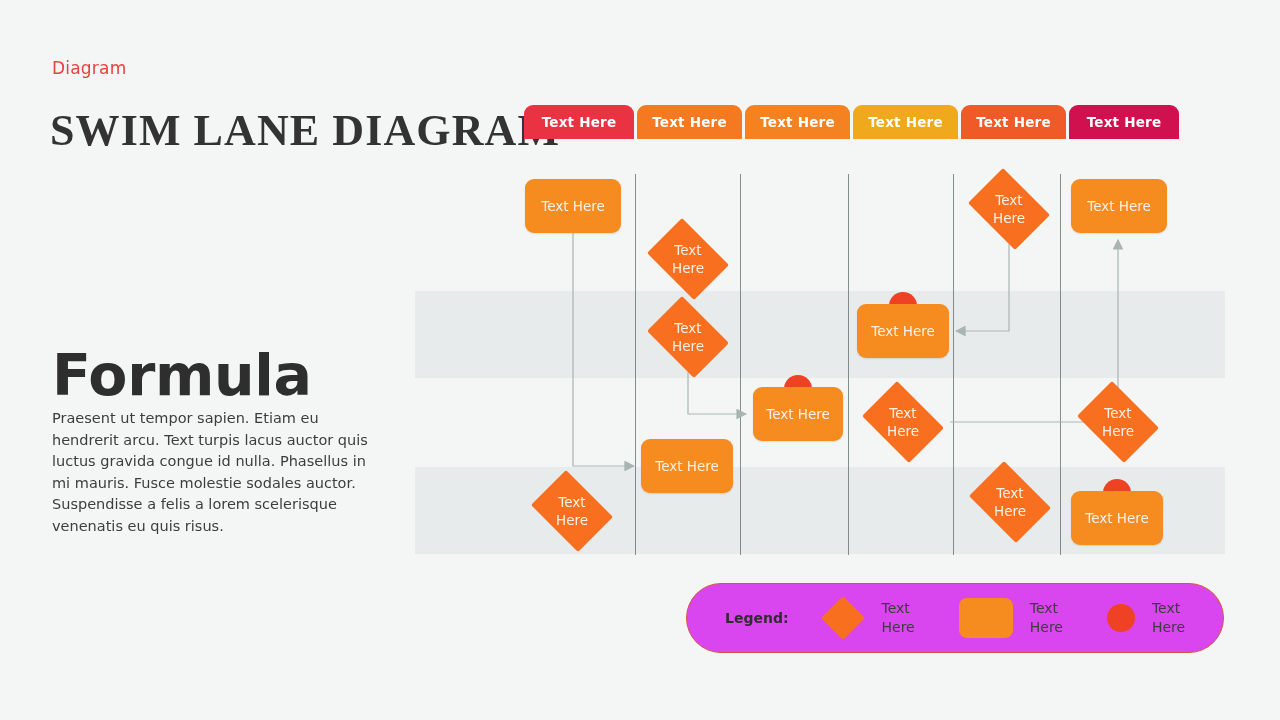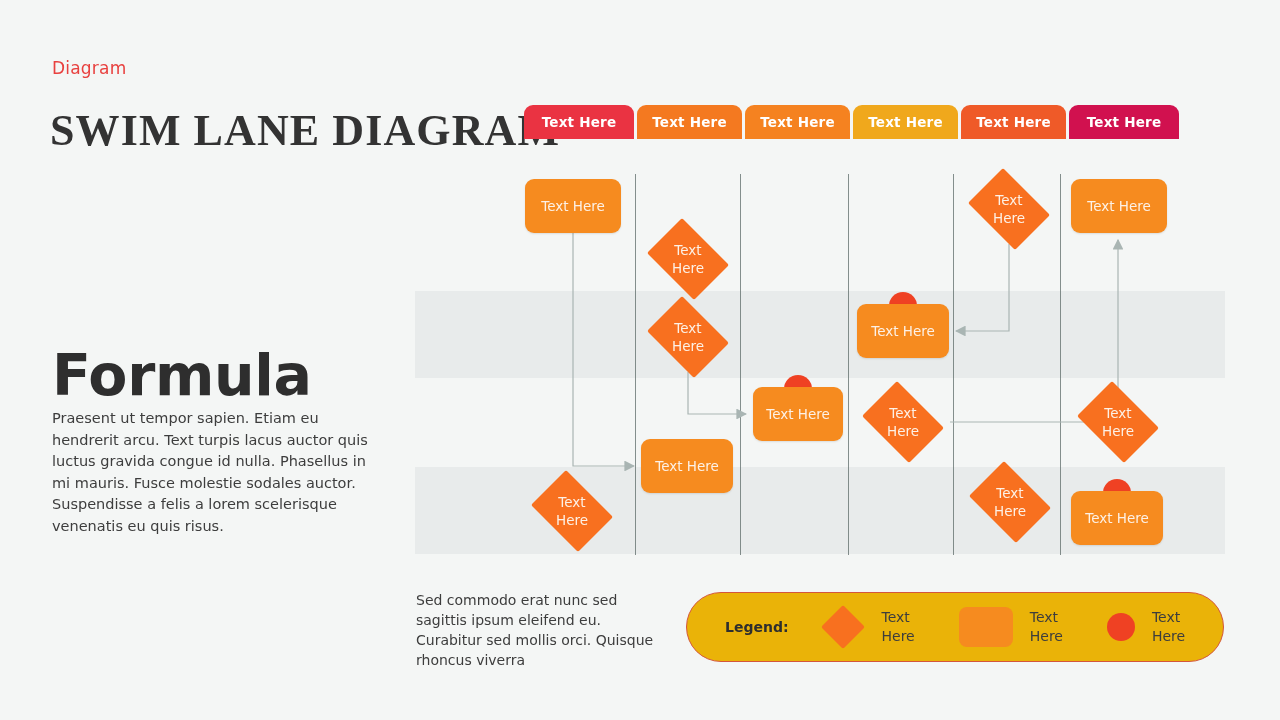--- a/index.html
+++ b/index.html
@@ -188,26 +188,25 @@
 
   
   .legend {
     position: absolute;
     left: 686px;
     top: 583px;
     width: 538px;
     height: 70px;
     border: 1.4px solid #d4563c;
     border-radius: 36px;
-    background: #eab308;
+    background: #d946ef;
     display: flex;
     align-items: center;
     box-sizing: border-box;
     padding-left: 38px;
-    margin-top: 9px;
   }
   .legend-title {
     font-size: 14px;
     font-weight: bold;
     color: #2e2e2e;
     margin-right: 32px;
   }
   .legend-item {
     display: flex;
     align-items: center;
@@ -367,21 +366,20 @@
           <div class="node-diamond-label">Text
 Here</div>
         </div>
         <div class="badge-dot" style="left: 688px; top: 314px; background: rgb(239, 65, 35);"></div>
         <div class="node node-box" style="left: 656px; top: 326px; width: 92px; height: 54px; background: rgb(246, 139, 31);">
           <span>Text Here</span>
         </div>
       </div>
   </div>
 
-  <div class="bottom-para">Sed commodo erat nunc sed sagittis ipsum eleifend eu. Curabitur sed mollis orci. Quisque rhoncus viverra</div>
 
   <div class="legend">
     <div class="legend-title">Legend:</div>
     <div id="legend-items" style="display:flex;align-items:center;">
         <div class="legend-item">
           <div class="lg-diamond">
             <i style="background: rgb(248, 112, 31);"></i>
           </div>
           <div class="lg-text">Text
 Here</div>

